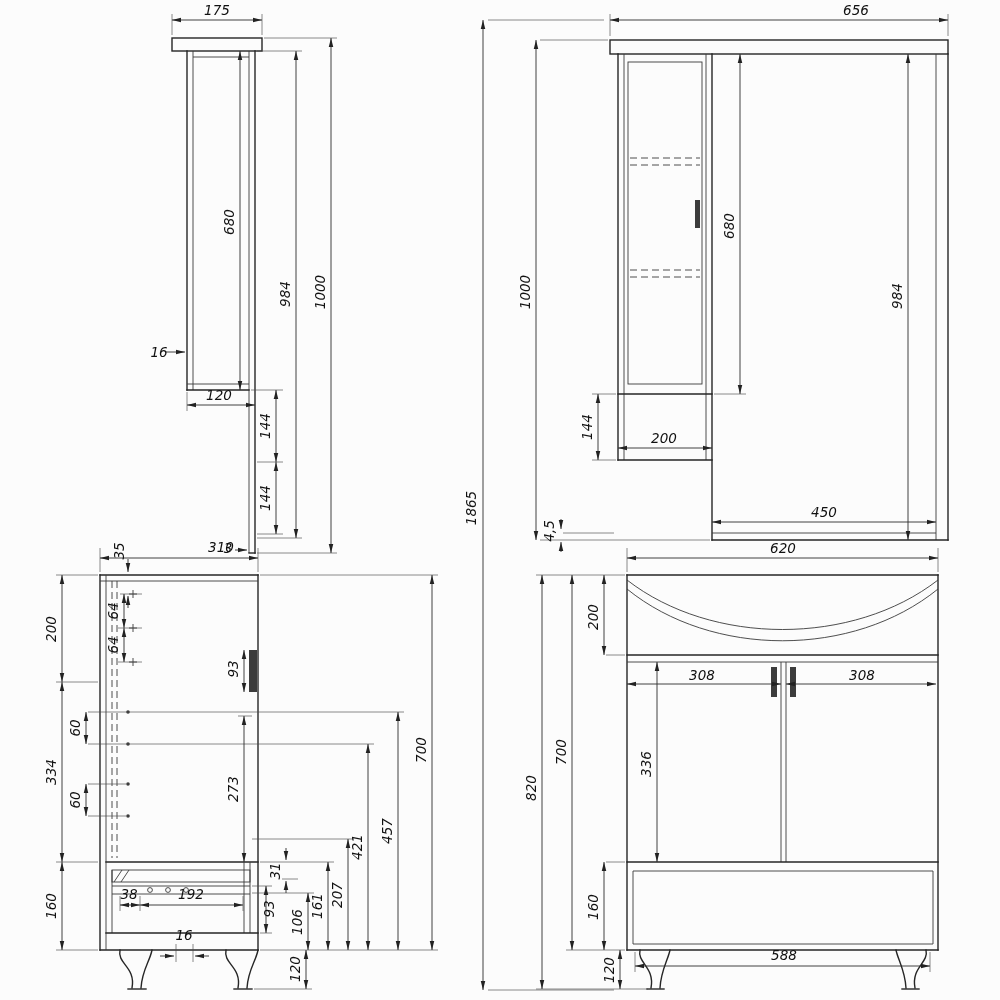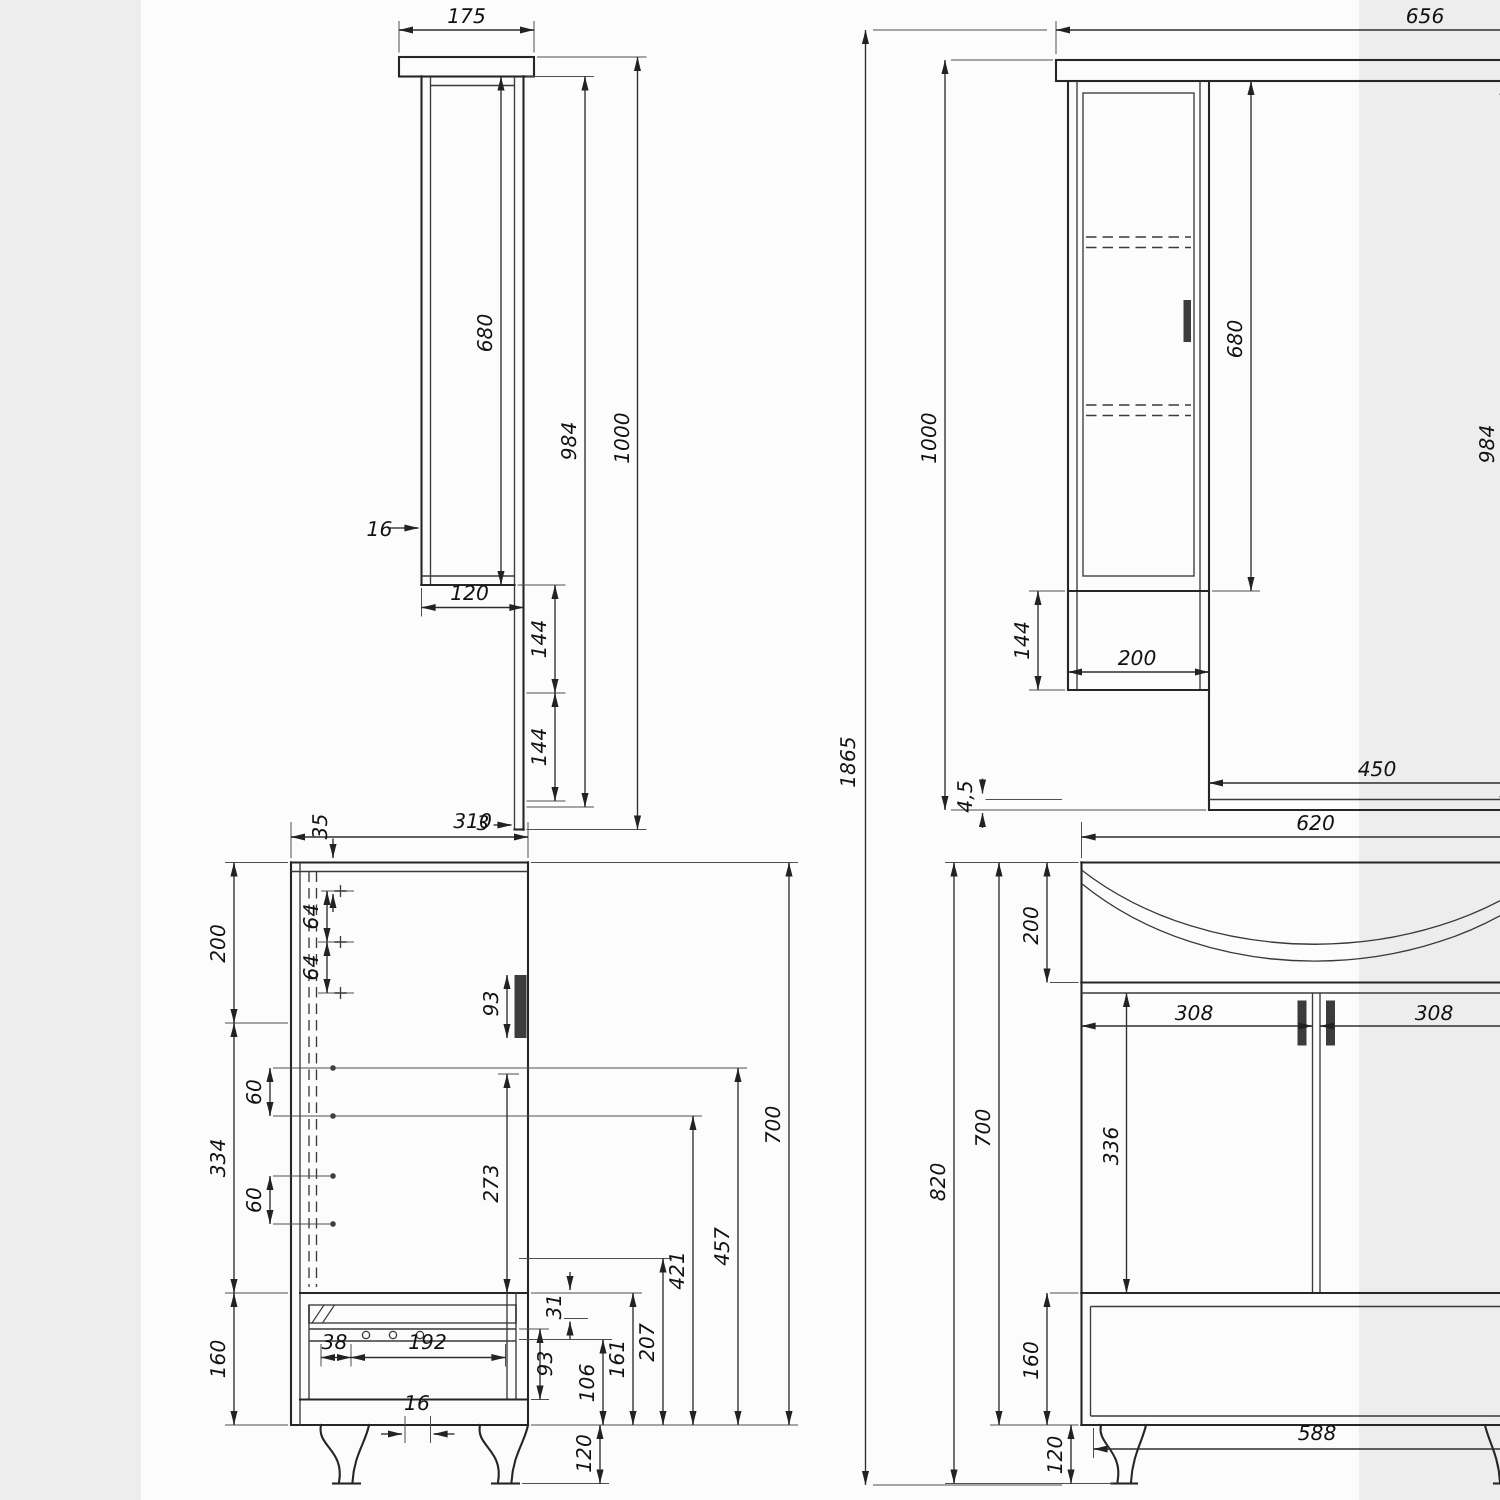--- a/index.html
+++ b/index.html
@@ -1,17 +1,17 @@
 <!DOCTYPE html>
 <html><head>
 <meta charset="utf-8">
 <title>Furniture dimensional drawing</title>
 <style>
   html,body{margin:0;padding:0;background:#ededed;}
-  .sheet{width:812px;height:1000px;background:#fcfcfc;position:relative;margin:0 auto;}
+  .sheet{width:1000px;height:1000px;background:#fcfcfc;position:relative;margin:0 auto;}
   svg{display:block;}
   .obj{stroke:#262626;stroke-width:1.4;fill:none;stroke-linecap:square;}
   .obj2{stroke:#3a3a3a;stroke-width:.9;fill:none;}
   .dash{stroke:#3a3a3a;stroke-width:.9;fill:none;stroke-dasharray:7 4;}
   .ext{stroke:#4a4a4a;stroke-width:.65;fill:none;}
   .dim{stroke:#2e2e2e;stroke-width:.9;fill:none;}
   .fillel{fill:#3c3c3c;stroke:none;}
   text.t{font-family:"DejaVu Sans",sans-serif;font-style:italic;font-size:13.5px;fill:#111;text-anchor:middle;}
 </style>
 </head>

